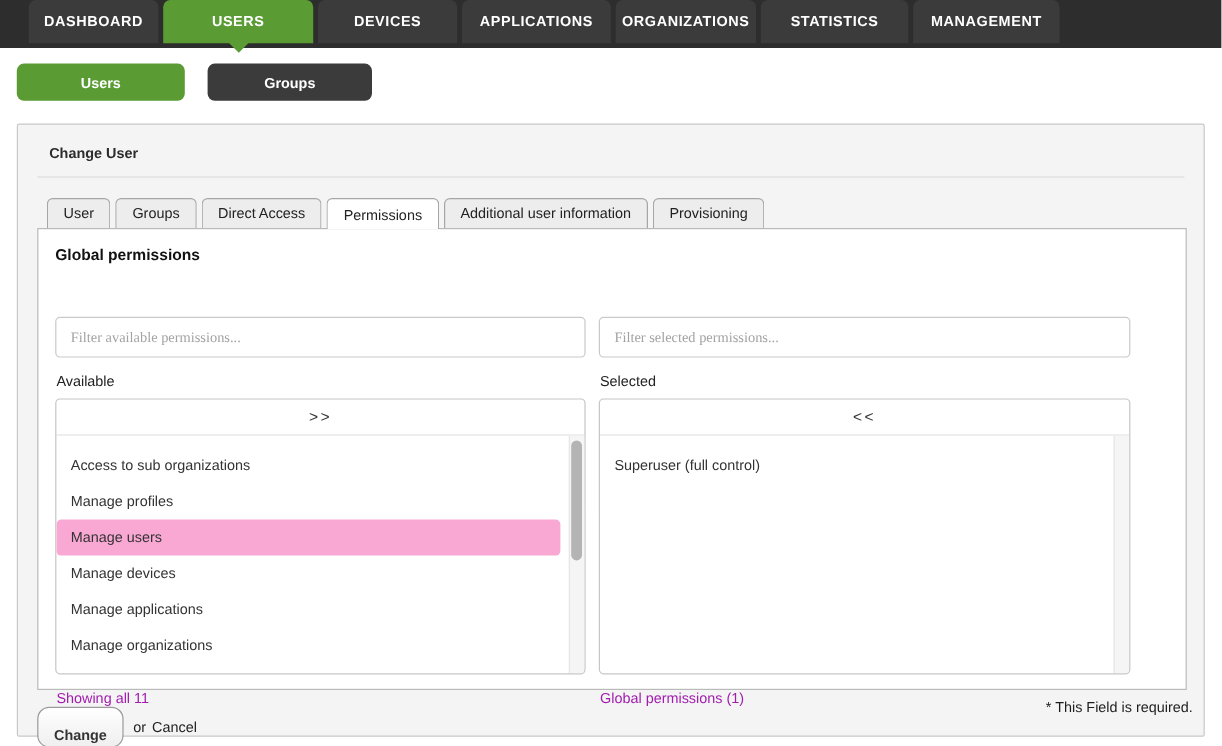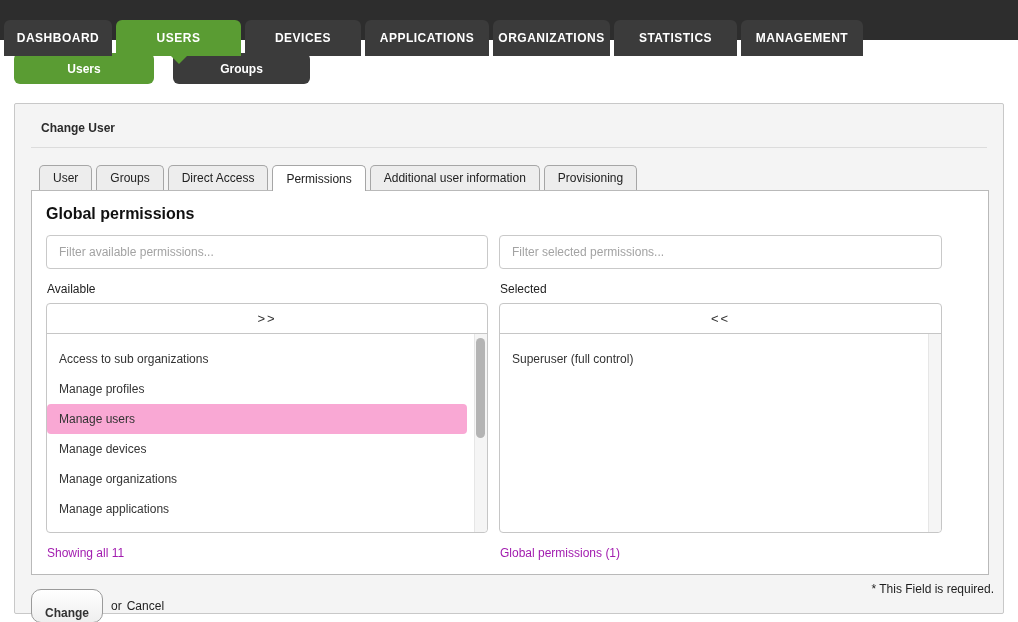--- a/index.html
+++ b/index.html
@@ -1,21 +1,21 @@
 <!DOCTYPE html>
 <html><head>
 <meta charset="utf-8">
 <style>
   * { margin:0; padding:0; box-sizing:border-box; }
   html,body { width:1018px; height:622px; background:#fff;
     font-family:"Liberation Sans", sans-serif; color:#333; }
 
   
   .topnav { position:relative; width:1018px; height:40px; background:#2d2d2d; }
-  .topnav-inner { display:flex; align-items:flex-end; height:56px; padding-left:4px; }
+  .topnav-inner { display:flex; align-items:flex-start; height:43px; padding-left:24px; }
   .nav-tab { position:relative; height:36px; margin-right:4px; background:#3b3b3b;
     border-radius:6px 6px 0 0; color:#fff; font-size:12px; font-weight:bold;
     letter-spacing:.5px; display:flex; align-items:center; justify-content:center;
     cursor:pointer; text-align:center; }
   .nav-tab.active { background:#5a9c33; }
   .nav-tab.active::after { content:""; position:absolute; left:50%; bottom:-8px;
     transform:translateX(-50%); width:0; height:0;
     border-left:9px solid transparent; border-right:9px solid transparent;
     border-top:9px solid #5a9c33; }
   .w1{width:108px}.w2{width:125px}.w3{width:116px}.w4{width:124px}
@@ -39,29 +39,29 @@
     position:relative; z-index:2; }
   .tab { height:25px; padding:0 13px; margin-right:4px; font-size:12px;
     display:flex; align-items:center; background:#ededed;
     border:1px solid #a6a6a6; border-bottom:none; border-radius:5px 5px 0 0;
     cursor:pointer; color:#222; }
   .tab.active { background:#fff; height:26px; margin-bottom:-1px; }
 
   
   .content-box { position:relative; margin:0 16px; width:958px; height:385px;
     background:#fff; border:1px solid #b9b9b9; padding:13px 14px; z-index:1; }
-  .section-title { font-size:16px; font-weight:bold; color:#111; margin:1px 0 12px 0; }
+  .section-title { font-size:13px; font-weight:bold; color:#111; margin:1px 0 12px 0; }
 
   .columns { display:flex; gap:11px; }
   .col-left { width:442px; }
   .col-right { width:443px; }
 
   .filter-input { width:100%; height:34px; border:1px solid #c9c9c9; border-radius:4px;
     font-size:12px; padding:0 12px; color:#333; outline:none;
-    font-family:Liberation Sans, sans-serif; }
+    font-family:Liberation Serif, serif;margin-top:32px; }
   .filter-input::placeholder { color:#a3a3a3; }
 
   .col-label { font-size:12px; color:#222; margin:13px 0 7px 1px; }
 
   .chooser { border:1px solid #c6c6c6; border-radius:4px; background:#fff; }
   .chooser-header { height:30px; border-bottom:1px solid #c6c6c6;
     display:flex; align-items:center; justify-content:center;
     font-size:13px; letter-spacing:2px; color:#333; cursor:pointer;
     border-radius:4px 4px 0 0; }
   .chooser-list { position:relative; height:198px; padding-top:10px;
@@ -126,22 +126,22 @@
       <div class="col-left">
         <input class="filter-input" type="text" placeholder="Filter available permissions..." style="">
         <div class="col-label">Available</div>
         <div class="chooser">
           <div class="chooser-header">&gt;&gt;</div>
           <div class="chooser-list">
             <div class="list-item">Access to sub organizations</div>
             <div class="list-item">Manage profiles</div>
             <div class="list-item highlight">Manage users</div>
             <div class="list-item">Manage devices</div>
+            <div class="list-item">Manage applications</div>
             <div class="list-item">Manage organizations</div>
-            <div class="list-item">Manage applications</div>
             <div class="scroll-track">
               <div class="scroll-thumb"></div>
             </div>
           </div>
         </div>
         <div class="list-footer">Showing all 11</div>
       </div>
 
       <div class="col-right">
         <input class="filter-input" type="text" placeholder="Filter selected permissions..." style="">

